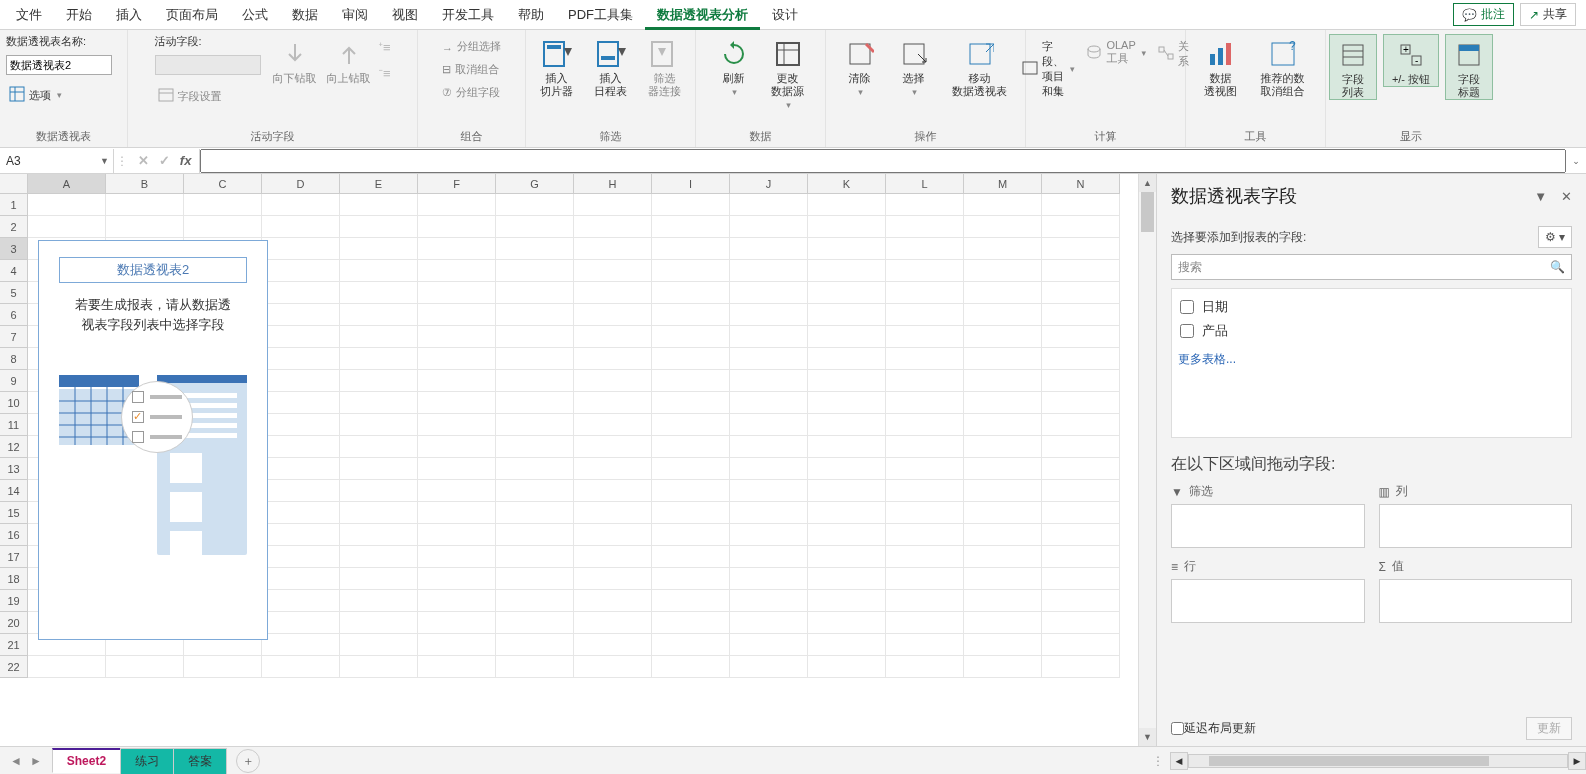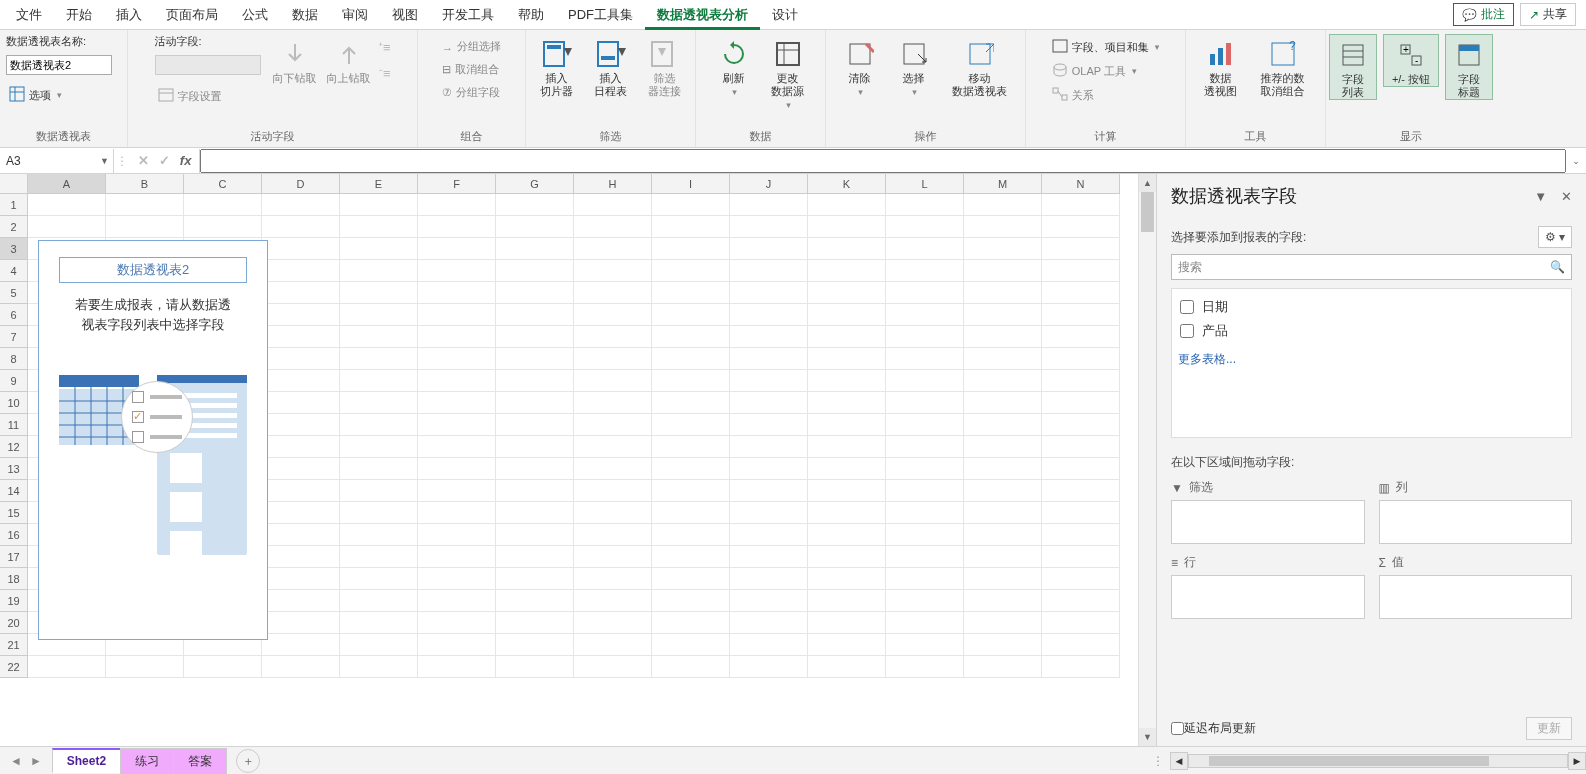--- a/index.html
+++ b/index.html
@@ -83,32 +83,32 @@
 .fp-title { font-size:18px; color:#222; margin-bottom:8px; display:flex; align-items:center;}
 .fp-title-actions { margin-left:auto; display:flex; gap:14px; color:#666; font-size:13px;}
 .fp-sub { font-size:12px; color:#444; margin:10px 0 6px; display:flex; align-items:center;}
 .fp-gear { margin-left:auto; border:1px solid #c8c8c8; padding:3px 6px; background:#fff; cursor:pointer; font-size:12px; color:#555;}
 .fp-search { border:1px solid #bbb; height:26px; background:#fff; display:flex; align-items:center; padding:0 6px; color:#888; margin-bottom:8px;}
 .fp-search .sicon { margin-left:auto; }
 .fp-list { background:#fff; border:1px solid #ddd; flex:0 0 auto; padding:6px; height:150px;}
 .fp-field { display:flex; align-items:center; gap:8px; padding:3px 2px; font-size:13px;}
 .fp-field input { width:14px; height:14px;}
 .fp-more { color:#2b66b5; margin-top:8px; font-size:12px; cursor:pointer;}
-.fp-drag-label { font-size:12px; color:#444; margin:16px 0 8px;}
+.fp-drag-label { font-size:16px; color:#444; margin:16px 0 8px;}
 .fp-areas { display:grid; grid-template-columns:1fr 1fr; grid-template-rows:auto auto; gap:10px 14px;}
 .fp-area-h { font-size:12px; color:#666; display:flex; align-items:center; gap:6px; margin-bottom:4px;}
 .fp-area-box { background:#fff; border:1px solid #ccc; height:44px;}
 .fp-footer { display:flex; align-items:center; margin-top:auto; padding-top:8px;}
 .fp-footer .upd { margin-left:auto; border:1px solid #ccc; padding:2px 10px; color:#aaa; background:#f7f7f7;}
 
 
 .sheettabs { height:28px; border-top:1px solid #d4d4d4; display:flex; align-items:center; background:#f3f3f3; font-size:12px;}
 .sheettabs .nav { display:flex; gap:8px; padding:0 10px; color:#888;}
-.sheettabs .stab { padding:4px 14px; border:1px solid #ccc; border-bottom:none; background:#f0abfc; margin-right:-1px; cursor:pointer;}
-.sheettabs .stab.active { background:#fff; border-bottom:1px solid #fff; font-weight:600; color:#4c1d95; border-top:2px solid #8b5cf6;}
+.sheettabs .stab { padding:4px 14px; border:1px solid #ccc; border-bottom:none; background:#14b8a6; margin-right:-1px; cursor:pointer;}
+.sheettabs .stab.active { background:#fff; border-bottom:1px solid #fff; font-weight:600; color:#be185d; border-top:2px solid #4c1d95;}
 .sheettabs .add { width:24px; height:24px; border:1px solid #ccc; border-radius:50%; text-align:center; line-height:22px; margin-left:10px; color:#666; cursor:pointer;}
 .sheettabs .hscroll { margin-left:auto; display:flex; align-items:center; height:100%; }
 .sheettabs .hscroll .harr { width:18px; text-align:center; background:#eaeaea; border:1px solid #ccc; font-size:9px; padding:3px 0;}
 .sheettabs .hscroll .htrack { width:380px; height:14px; background:#eaeaea; border:1px solid #ccc; position:relative;}
 .sheettabs .hscroll .hthumb { position:absolute; left:20px; top:1px; bottom:1px; width:280px; background:#c8c8c8;}
 </style>
 </head>
 <body>
 
 <div class="tabs">
@@ -298,21 +298,21 @@
               <path d="M28 4 L20 12" stroke="#2a7db8"></path>
             </svg>
           </div>
         <div class="lbl"><span>移动</span><br><span>数据透视表</span></div>
       </div>
     </div>
     <div class="rgroup-label">操作</div>
   </div>
 
   <div class="rgroup" style="width:160px;">
-    <div class="rgroup-body" style="flex-direction:column; gap:6px; padding-top:4px; align-items:flex-start;">
+    <div class="rgroup-body" style="gap:6px; padding-top:4px; align-items:flex-start;">
       <div class="rsmallbtn enabled caret">
           <span><svg width="16" height="14">
               <rect x="1" y="1" width="14" height="12" fill="none" stroke="#555"></rect>
             </svg></span>
           <span>字段、项目和集</span>
         </div>
       <div class="rsmallbtn caret">
           <span><svg width="16" height="14">
               <ellipse cx="8" cy="4" rx="6" ry="3" fill="none" stroke="#aaa"></ellipse>
               <path d="M2 4 L2 10 A6 3 0 0 0 14 10 L14 4" fill="none" stroke="#aaa"></path>

